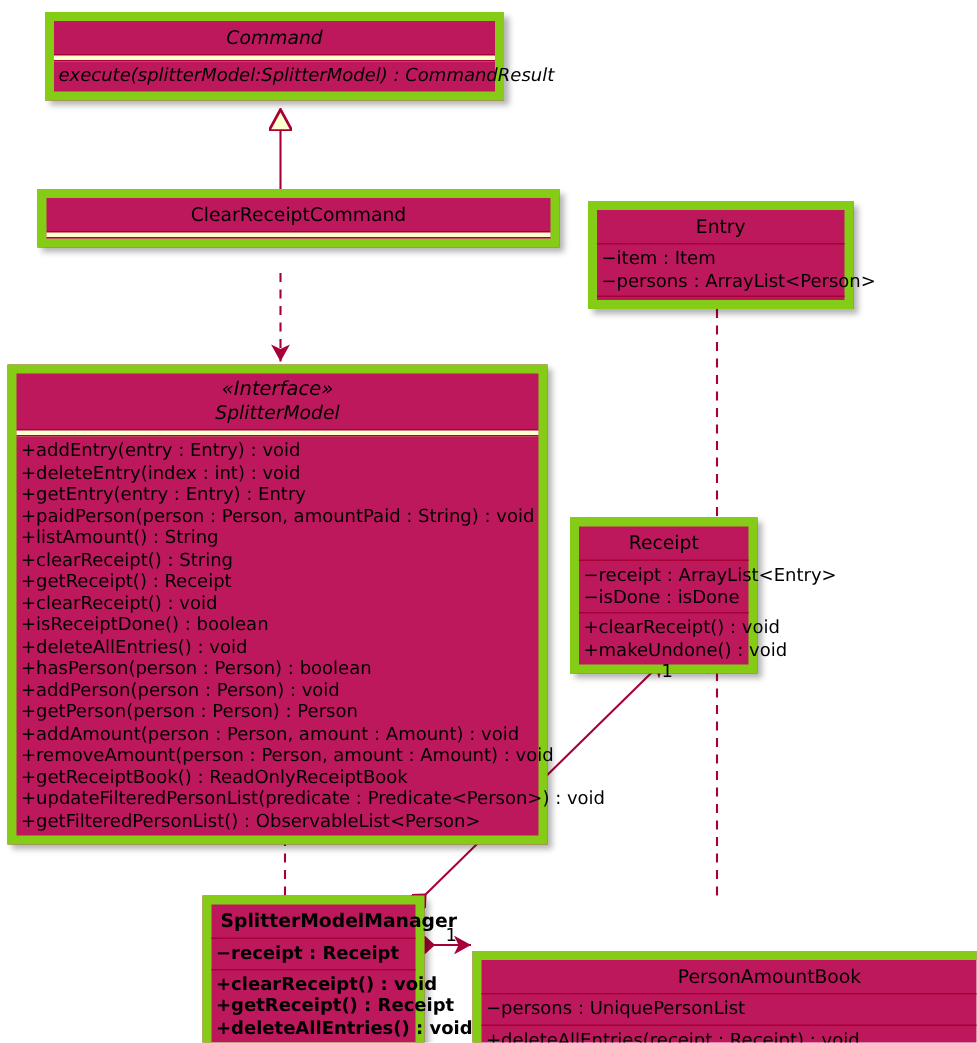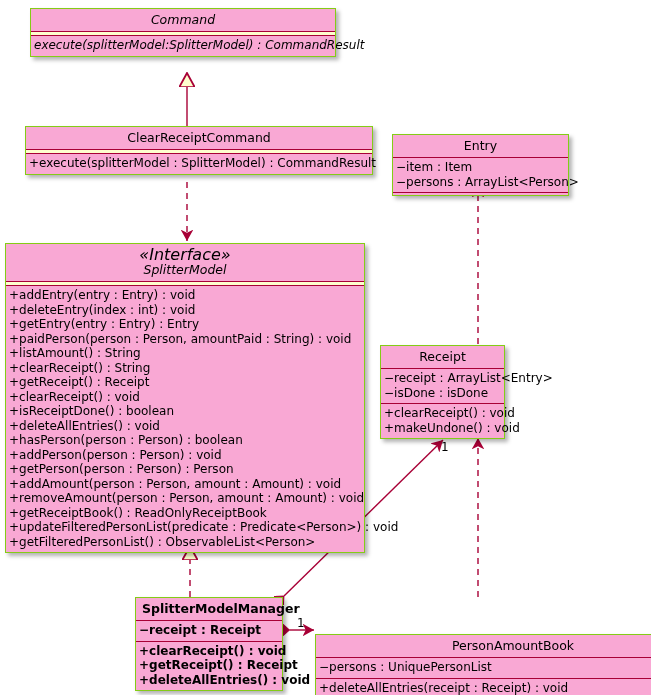--- a/index.html
+++ b/index.html
@@ -26,38 +26,38 @@
     position: absolute;
     left: 0; top: 0;
     width: 651px;
     height: 695px;
     pointer-events: none;
   }
 
   .uml-class {
     position: absolute;
     box-sizing: border-box;
-    background: #f9a8d4;
-    border: 1px solid #84cc16;
+    background: #be185d;
+    border: 6px solid #84cc16;
     box-shadow: 3px 3px 4px rgba(0,0,0,0.30);
     z-index: 5;
   }
 
   .cls-header {
     padding: 3px 6px 4px 6px;
     text-align: center;
     font-size: 12.5px;
     color: #000000;
     line-height: 15px;
     white-space: nowrap;
   }
   .cls-header .stereo {
     display: block;
     font-style: italic;
-    font-size: 16px;
+    font-size: 13px;
   }
   .cls-header .cname {
     display: block;
   }
   .cls-header.italic .cname {
     font-style: italic;
   }
 
   .sep {
     height: 0;
@@ -161,23 +161,20 @@
     <div class="cls-section italic">
       <span class="row">execute(splitterModel:SplitterModel) : CommandResult</span>
     </div>
   </div>
 
   <div class="uml-class" style="left:25px; top:126px; width:348px;">
     <div class="cls-header">
       <span class="cname">ClearReceiptCommand</span>
     </div>
     <div class="sep double"></div>
-    <div class="cls-section">
-      <span class="row">+execute(splitterModel : SplitterModel) : CommandResult</span>
-    </div>
   </div>
 
   <div class="uml-class" style="left:392px; top:118px; width:177px;margin-top:16px;">
     <div class="cls-header">
       <span class="cname">Entry</span>
     </div>
     <div class="sep"></div>
     <div class="cls-section">
       <span class="row">−item : Item</span>
       <span class="row">−persons : ArrayList&lt;Person&gt;</span>

